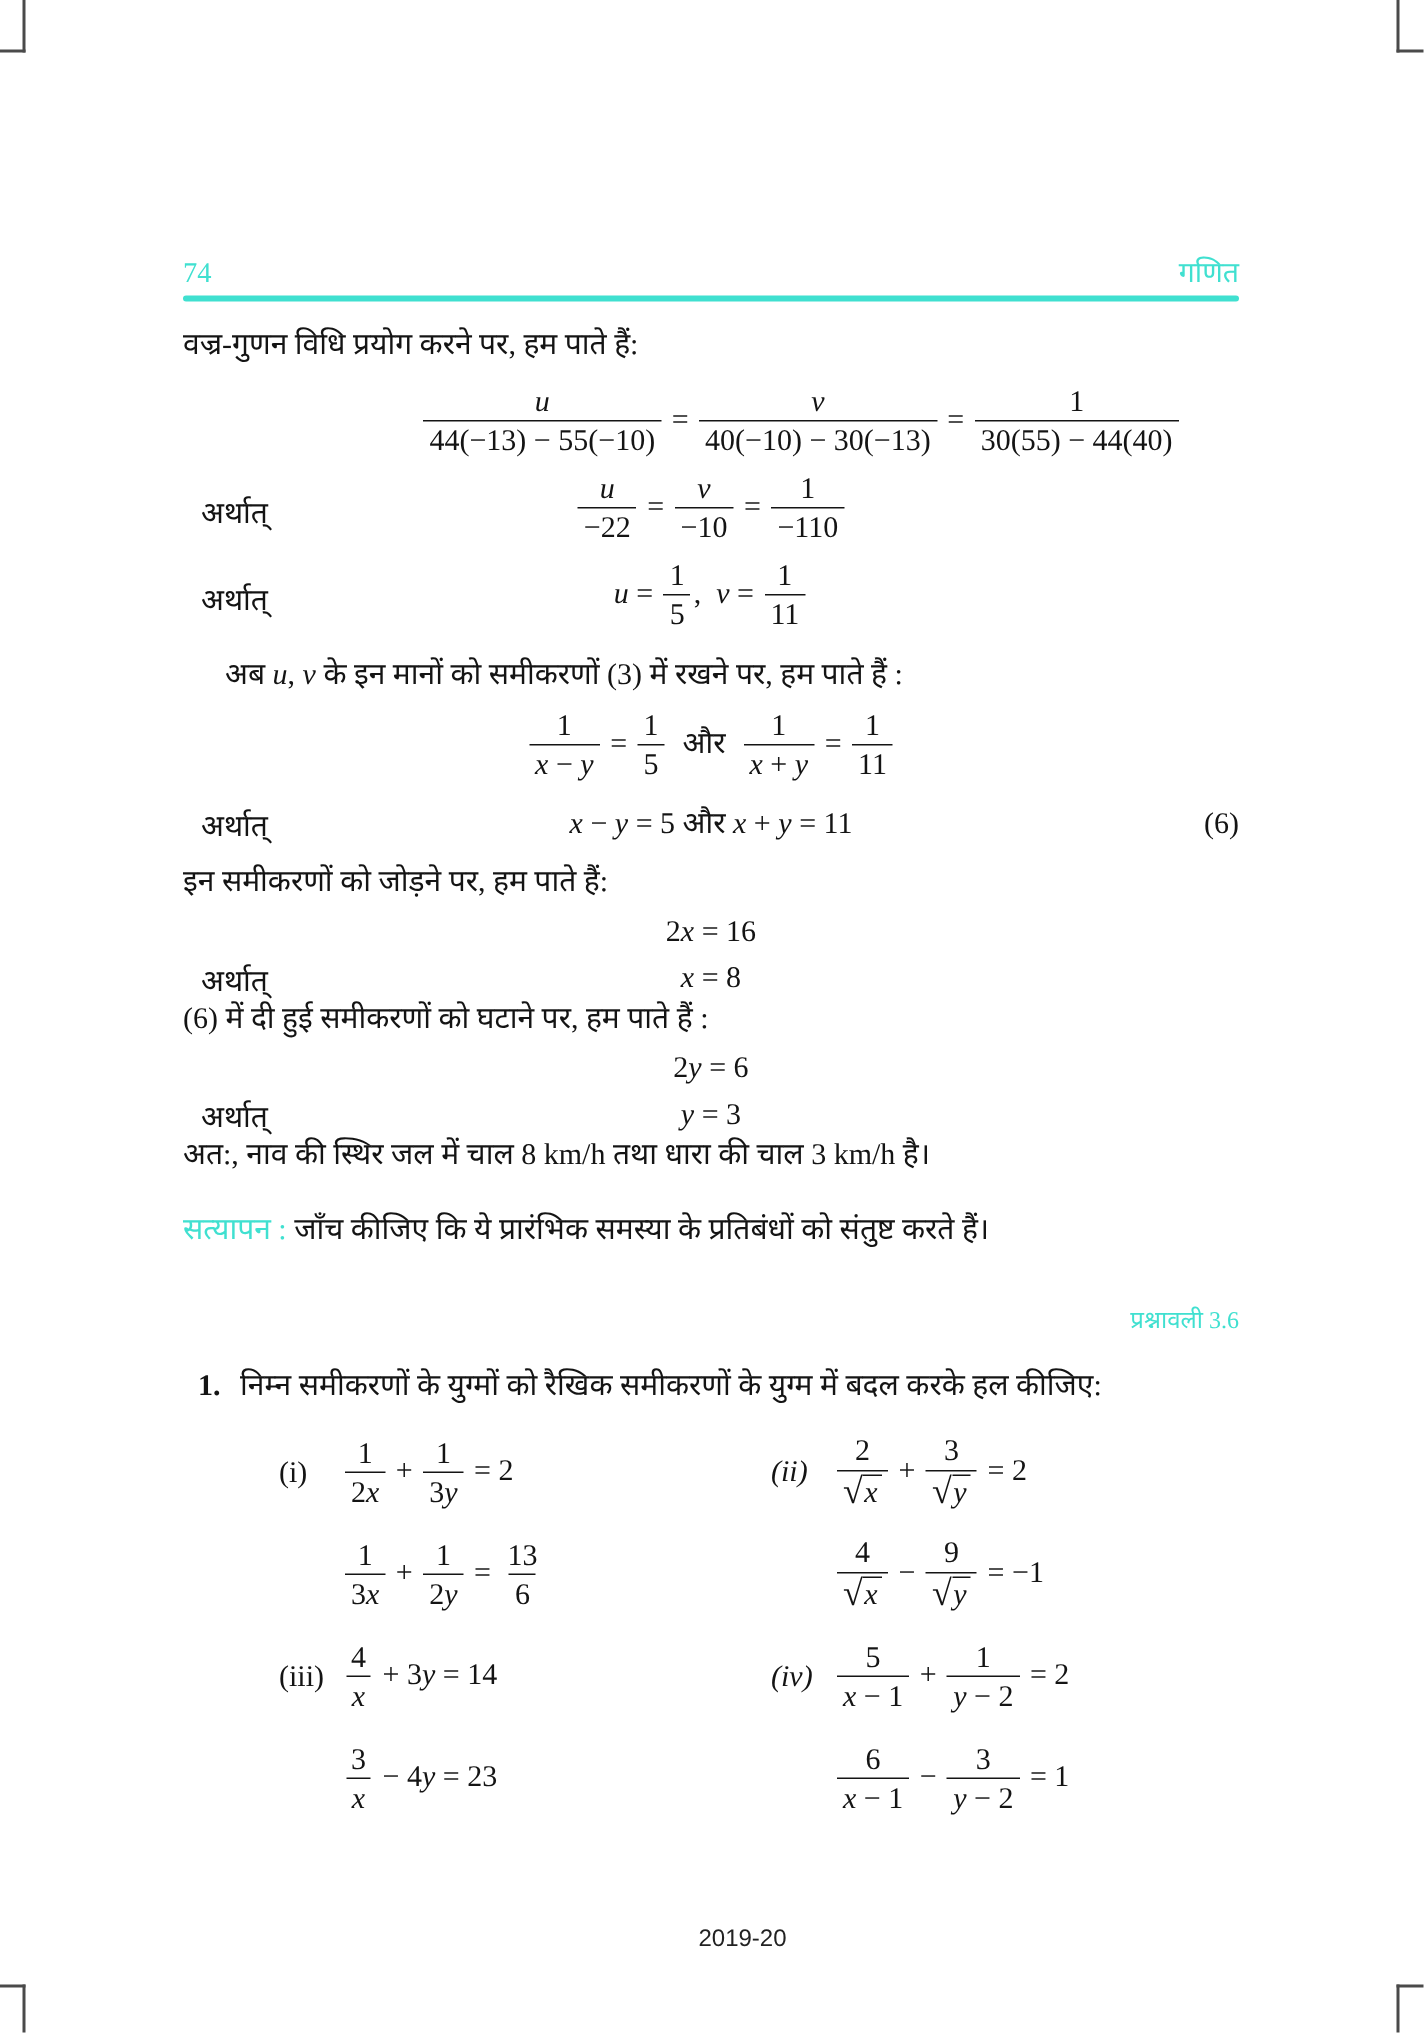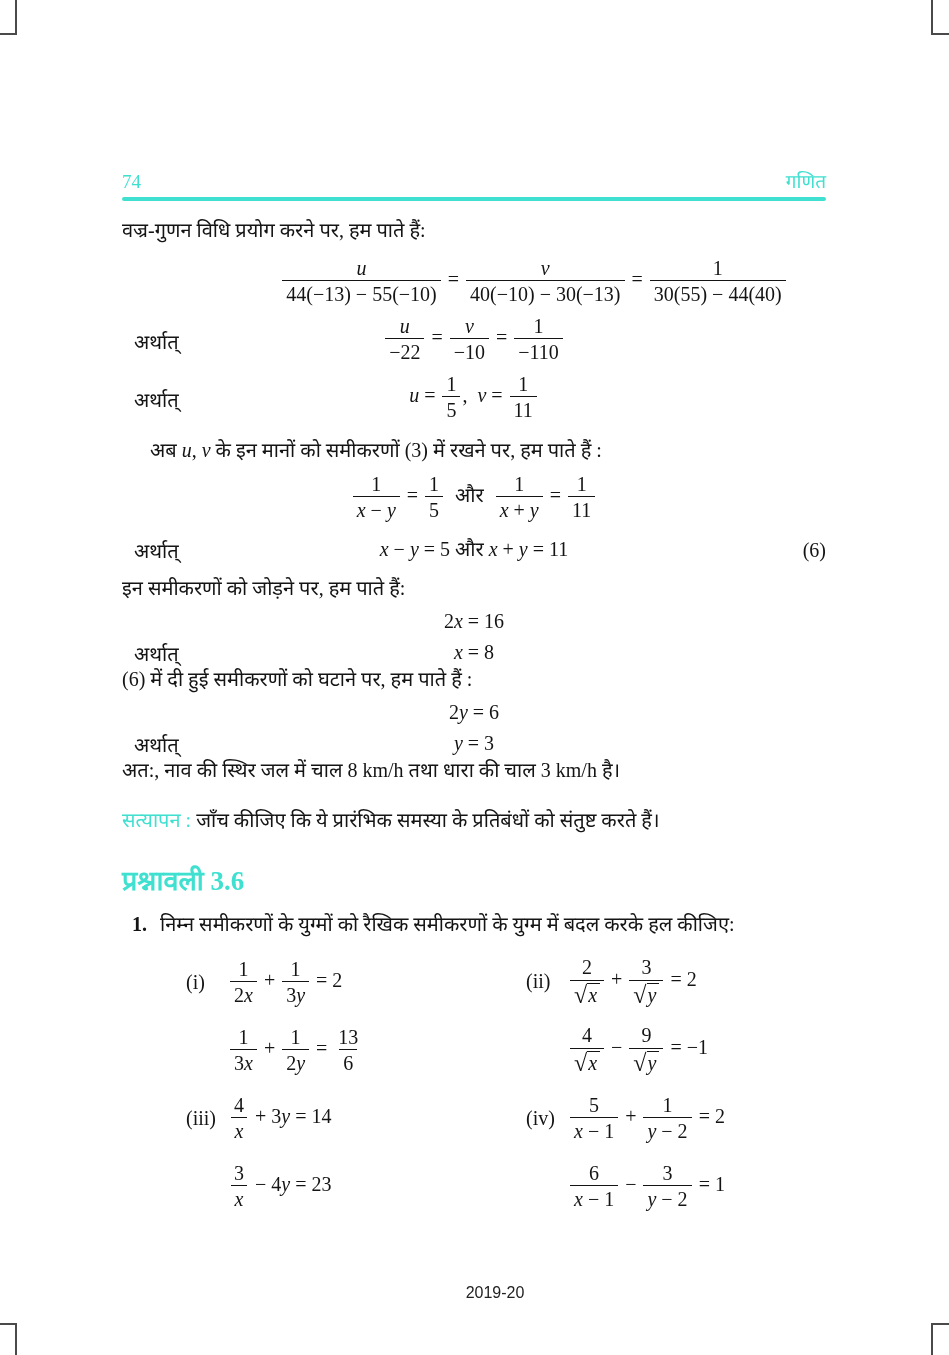--- a/index.html
+++ b/index.html
@@ -41,32 +41,32 @@
 
   .frac { display: inline-flex; flex-direction: column; align-items: center; vertical-align: middle; margin: 0 2px; line-height: 1.12; }
   .fr-num, .fr-den { padding: 0 4px; }
   .fr-den { border-top: 1.5px solid var(--ink); padding-top: 2px; margin-top: 1px; }
 
   .sqrt { display: inline-flex; align-items: flex-start; }
   .rad { font-size: 1.2em; line-height: 1.05; }
   .radicand { border-top: 1.5px solid var(--ink); padding: 0 3px 0 1px; }
 
   .verify-label { color: var(--accent); }
-  .exercise-heading { text-align: left; color: var(--accent); font-weight: bold; font-size: 27px; line-height: 28px; }
+  .exercise-heading { text-align: right; color: var(--accent); font-weight: normal; font-size: 16px; line-height: 28px; }
 
   .q1 { display: flex; font-size: 20px; line-height: 26px; }
   .q1-num { font-weight: bold; margin-left: 10px; width: 20px; flex: none; }
   .q1-text { padding-left: 8px; }
 
   .ex-grid { }
   .ex-row { display: flex; align-items: center; min-height: 62px; margin-bottom: 6px; }
   .ex-cell { width: 352px; display: flex; align-items: center; }
   .ex-label { font-size: 20px; flex: none; width: 42px; }
   .ex-cell.left  .ex-label { margin-left: 64px; }
-  .ex-cell.right .ex-label { margin-left: 52px; }
+  .ex-cell.right .ex-label { margin-left: 40px; font-style: italic; }
 
   .page-footer { position: absolute; top: 1284px; left: 0; width: 100%; text-align: center; font-family: "Liberation Sans", sans-serif; font-size: 16px; color: #222; padding-left: 41px; }
 </style>
 </head>
 <body>
 
 <div class="page">
 
   <div class="crop tl"></div>
   <div class="crop tr"></div>

